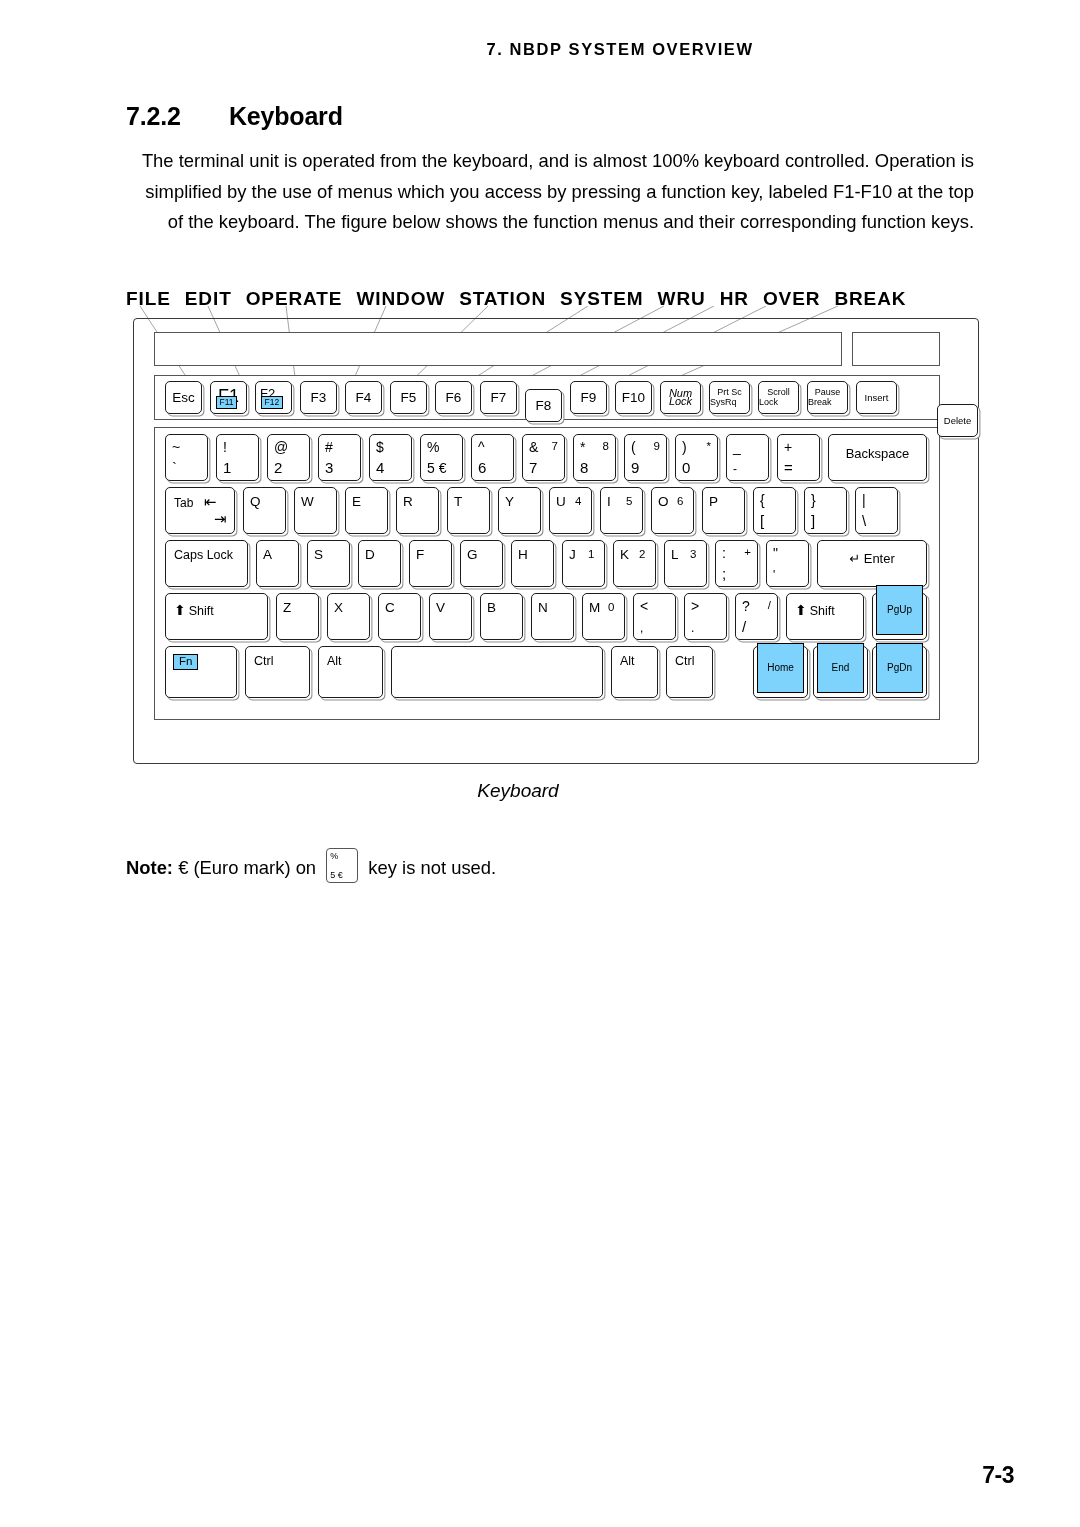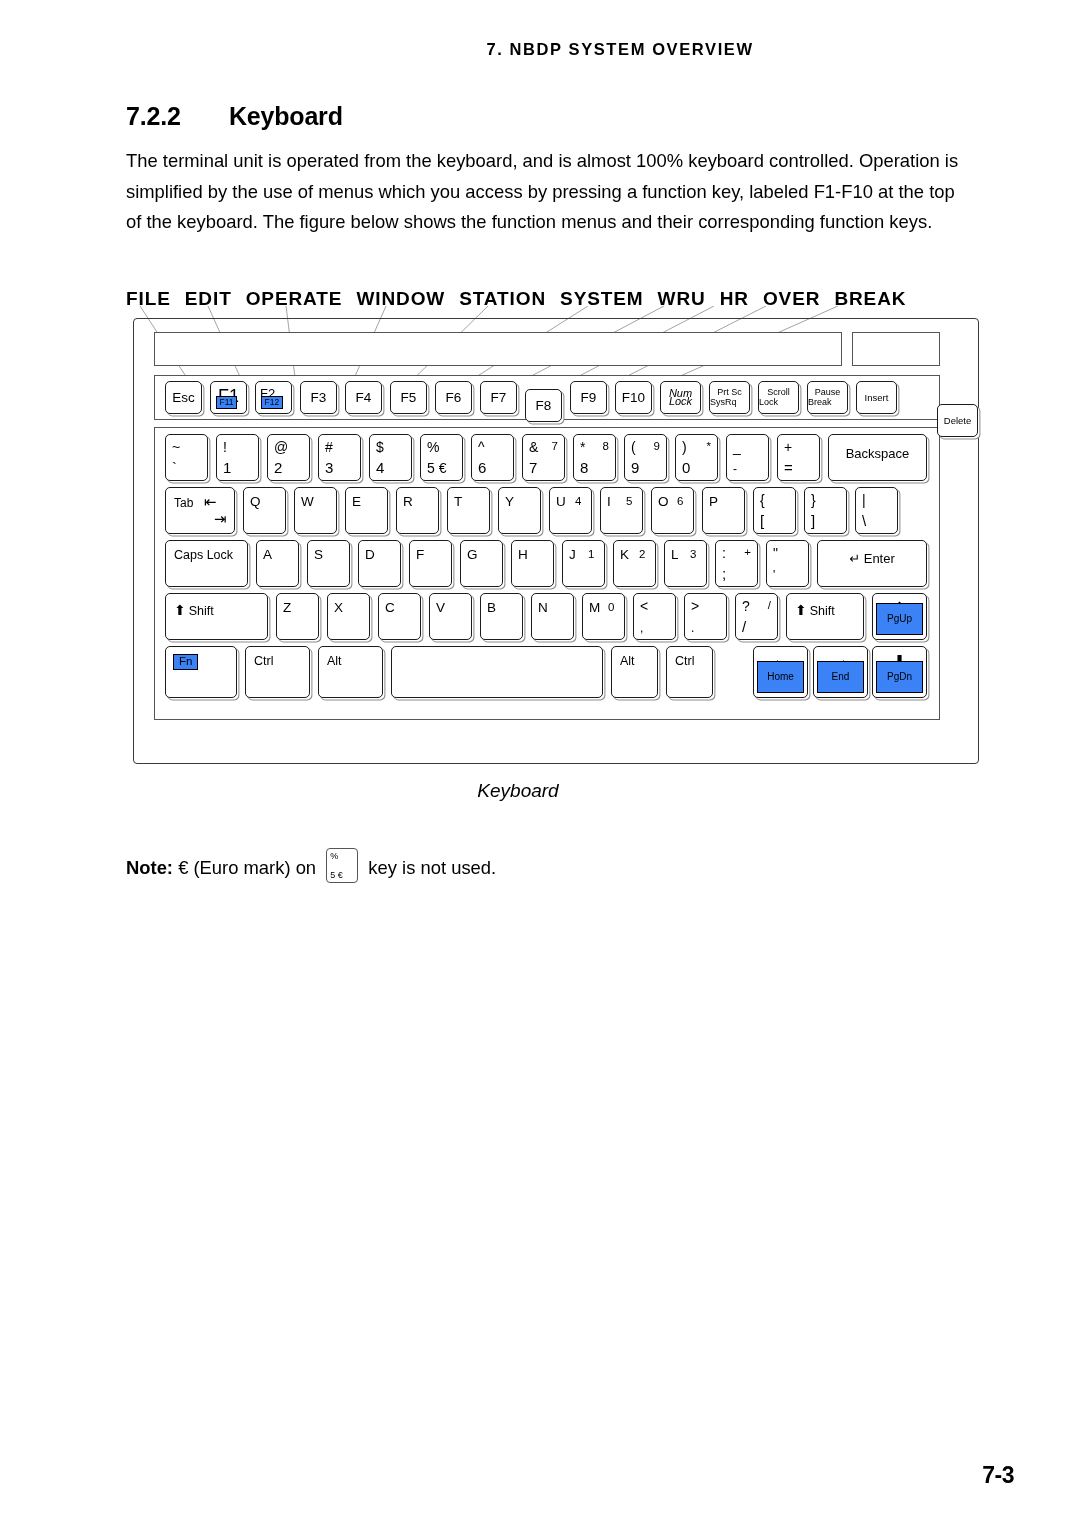--- a/index.html
+++ b/index.html
@@ -43,21 +43,21 @@
   .section-heading .num { display: inline-block; width: 103px; }
 
   
   .body-text {
     position: absolute;
     top: 146px;
     left: 126px;
     width: 848px;
     font-size: 18.4px;
     line-height: 30.5px;
-    text-align: left;
+    text-align: right;
   }
 
   
   .menu-strip {
     position: absolute;
     top: 288px;
     left: 126px;
     width: 848px;
     font-size: 19px;
     font-weight: bold;
@@ -156,29 +156,29 @@
   
   .k-s .lbl.l1 { left:0; right:0; top: 6px;  text-align:center; font-size: 9px; }
   .k-s .lbl.l2 { left:0; right:0; bottom: 6px;text-align:left; font-size: 9px; }
   .k-s .lbl.l1b{ left:0; right:0; top: 6px;  text-align:center; font-size: 11px; font-style: italic; }
   .k-s .lbl.l2b{ left:0; right:0; bottom: 6px;text-align:center; font-size: 11px; font-style: italic; }
 
   
   .subbox {
     position: absolute;
     border: 1.2px solid #000;
-    background: #3b82f6;
+    background: #7dd3fc;
     font-size: 8.5px;
     line-height: 1;
     padding: 1.5px 2.5px;
     text-align: center;
     white-space: nowrap;
   }
   .subbox.f  { left: 5px;  bottom: 4px; }
-  .subbox.nav{ left: 3px;  right: 3px; bottom: 4px; font-size: 10px; padding: 10px 0; }
+  .subbox.nav{ left: 3px;  right: 3px; bottom: 4px; font-size: 10px; padding: 19px 0; }
   .subbox.fn { left: 7px;  top: 7px;  font-size: 11.5px; padding: 1px 5px; }
 
   
   .arrow {
     position: absolute;
     left: 0; right: 0;
     text-align: center;
     font-size: 18px;
     line-height: 1;
   }

